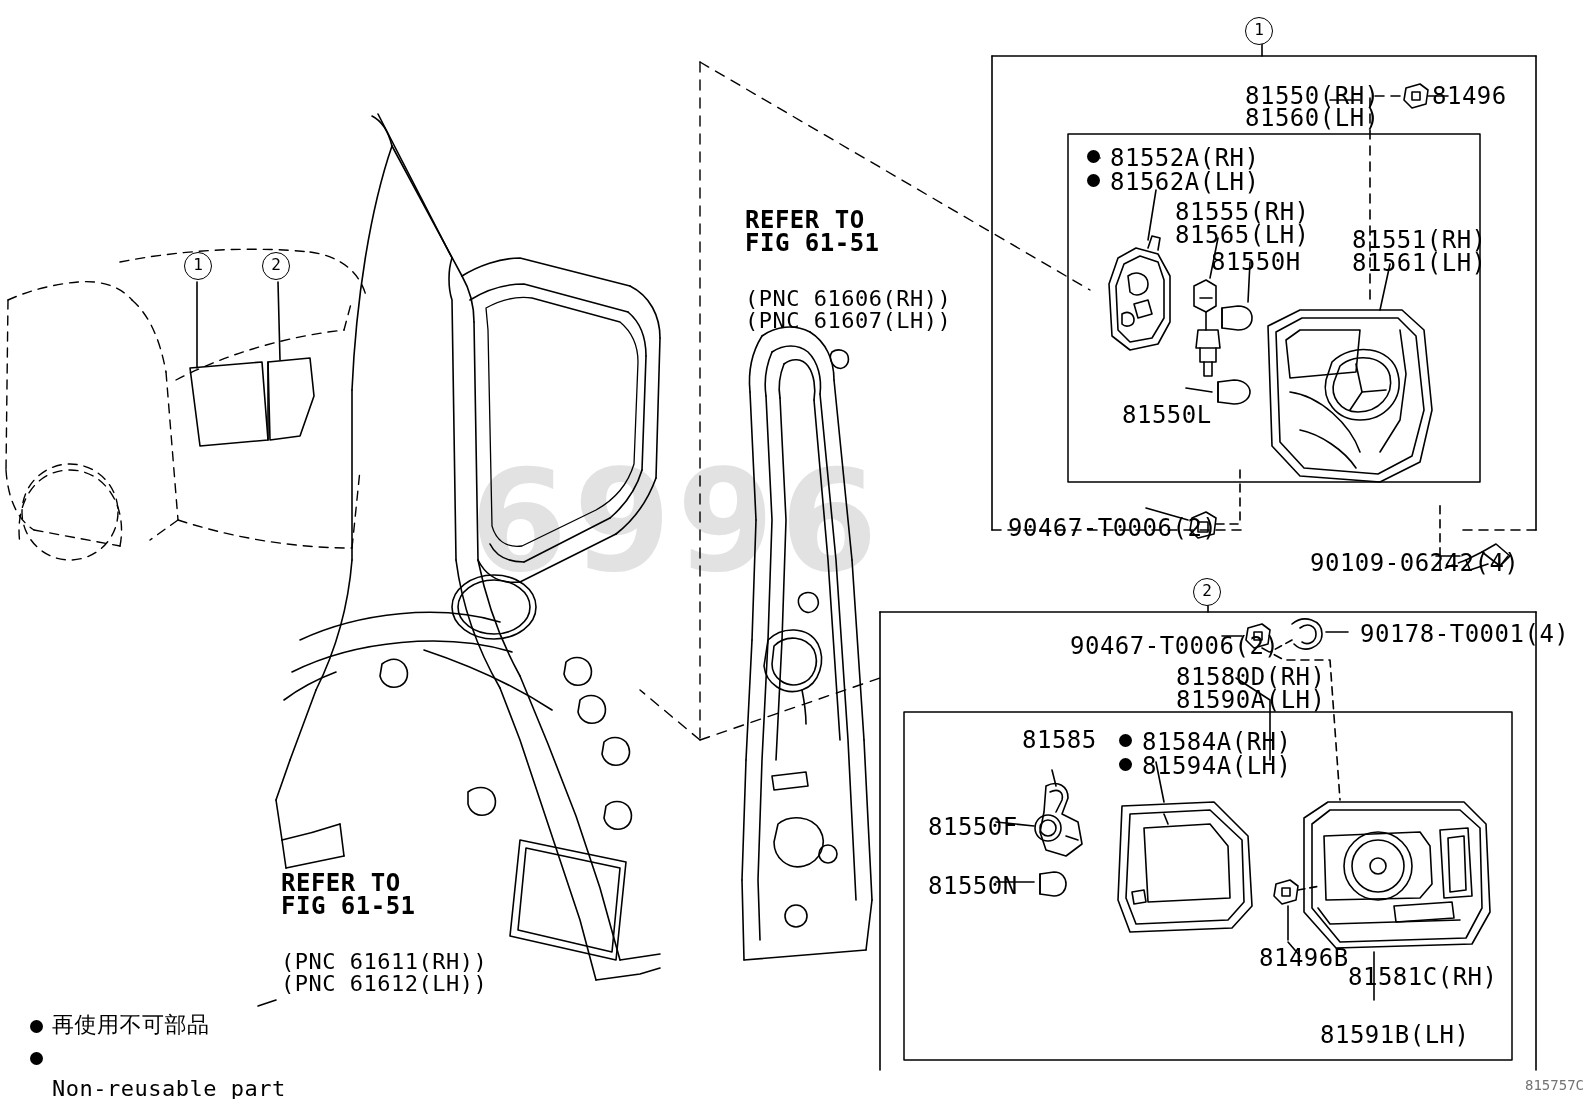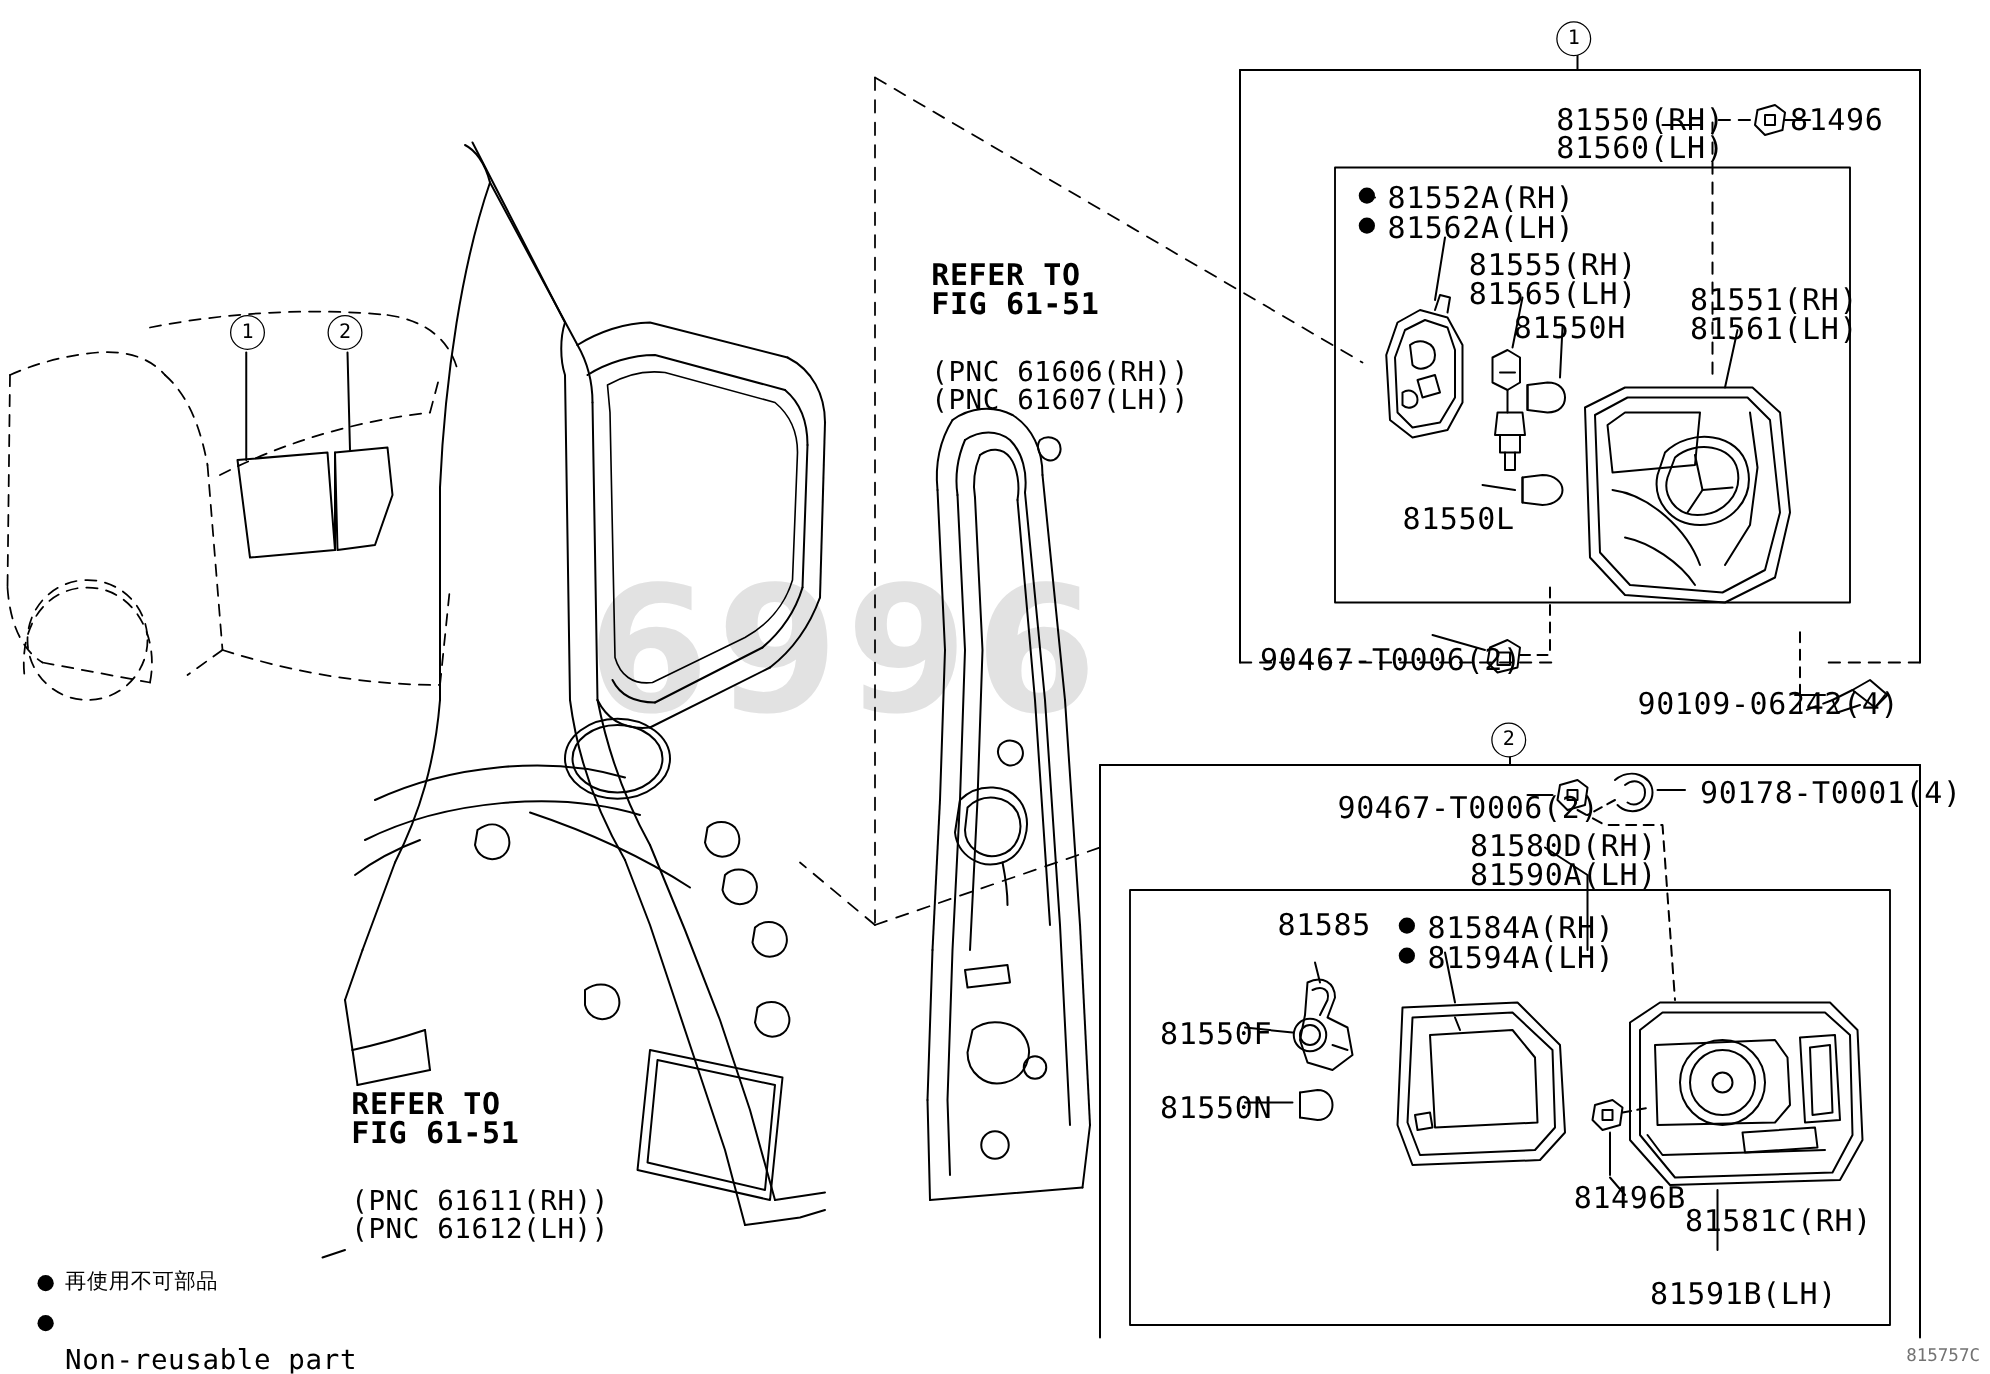--- a/index.html
+++ b/index.html
@@ -26,21 +26,21 @@
     white-space: pre;
     line-height: 24px;
   }
   .lbl.small {
     font-size: 22px;
     line-height: 22px;
     margin-top: 32px;
   }
   .lbl.jp {
     font-family: "DejaVu Sans", sans-serif;
-    font-size: 17px;
+    font-size: 22px;
   }
   .lbl.bold {
     font-weight: bold;
   }
   .dot {
     position: absolute;
     width: 13px;
     height: 13px;
     border-radius: 50%;
     background: #000;

